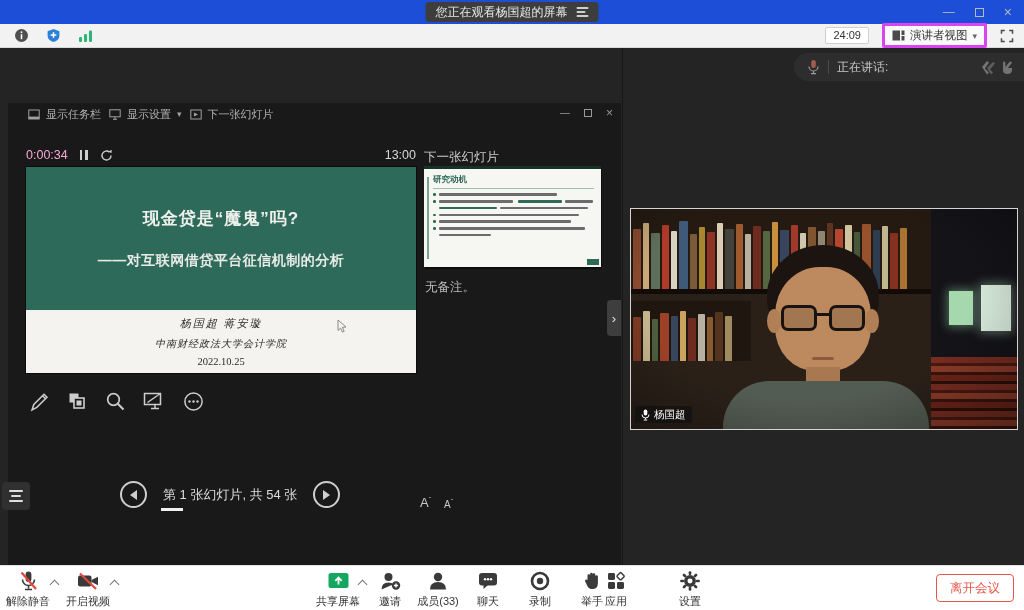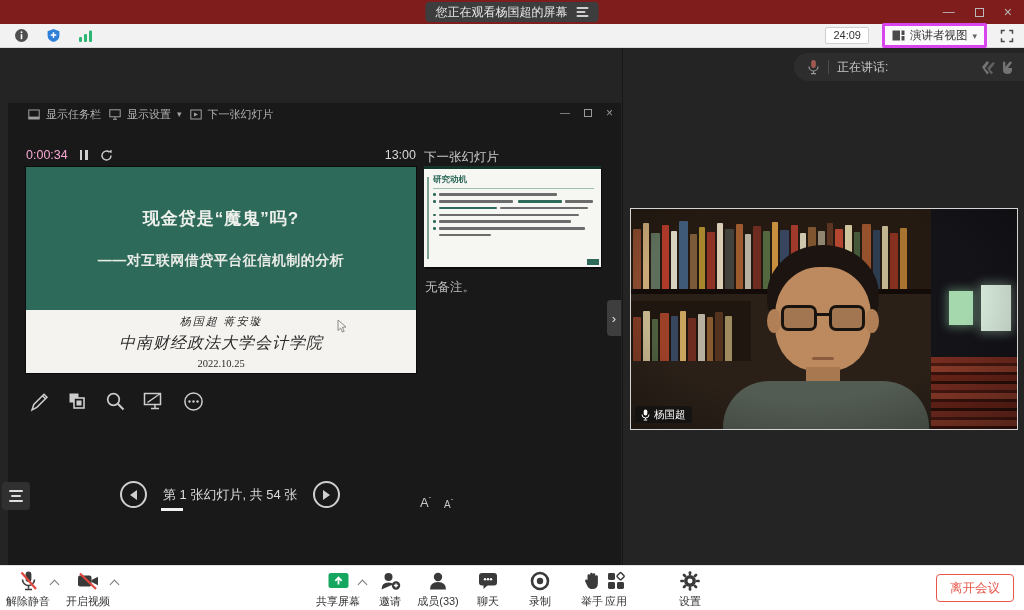--- a/index.html
+++ b/index.html
@@ -1,20 +1,20 @@
 <!DOCTYPE html>
 <html><head>
 <meta charset="utf-8">
 <style>
   * { margin:0; padding:0; box-sizing:border-box; }
   html,body { width:1024px; height:610px; overflow:hidden; }
   body { position:relative; background:#232323; font-family:"Liberation Sans","DejaVu Sans",sans-serif; }
 
   
-  .titlebar { position:absolute; top:0; left:0; width:1024px; height:24px; background:#7f1d1d;text-decoration:underline; }
+  .titlebar { position:absolute; top:0; left:0; width:1024px; height:24px; background:#1d4ed8;text-decoration:underline; }
   .title-pill { position:absolute; left:50%; top:2px; transform:translateX(-50%); height:20px;
     background:#3d3d3d; border-radius:4px; display:flex; align-items:center; gap:9px; padding:0 10px;
     color:#e9e9e9; font-size:12px; }
   .pill-menu { width:12px; height:10px; display:flex; flex-direction:column; justify-content:space-between; }
   .pill-menu i { display:block; height:1.6px; background:#cfcfcf; border-radius:1px; }
   .pill-menu i:nth-child(2){ width:9px; } .pill-menu i:nth-child(3){ width:12px; }
   .win-controls { position:absolute; right:6px; top:0; height:24px; display:flex; align-items:center; gap:20px; padding-right:6px; }
   .win-btn { color:#b9b9b9; font-size:12px; line-height:1; cursor:default; }
   .win-max { width:9px; height:9px; border:1.3px solid #b9b9b9; }
 
@@ -50,21 +50,21 @@
   .pause-ic { display:flex; gap:3px; } .pause-ic i { width:2.5px; height:10px; background:#cfcfcf; display:block; }
   .duration { margin-left:auto; color:#d8d8d8; font-size:12.5px; }
 
   .slide { position:absolute; left:18px; top:64px; width:390px; height:206px; box-shadow:0 0 0 1px #0c0c0c; }
   .slide-green { height:143px; background:#2e6a59; display:flex; flex-direction:column; align-items:center; justify-content:center; gap:22px; }
   .slide-title { color:#eef0ec; font-size:17px; font-weight:bold; letter-spacing:1px; }
   .slide-sub { color:#e7eae5; font-size:14px; font-weight:bold; letter-spacing:.5px; }
   .slide-white { height:63px; background:#f4f3ef; display:flex; flex-direction:column; justify-content:space-evenly; align-items:center;
     font-family:"Liberation Serif","DejaVu Serif",serif; font-style:italic; color:#2b2b2b; }
   .credit-authors { font-size:11px; letter-spacing:2px; }
-  .credit-affil { font-size:16px; letter-spacing:1px; }
+  .credit-affil { font-size:10px; letter-spacing:1px; }
   .credit-date { font-size:10.5px; font-style:normal; }
   .slide-cursor { position:absolute; right:68px; top:152px; }
 
   .tools-row { position:absolute; left:20px; top:287px; display:flex; align-items:center; gap:15px; }
 
   .nav-row { position:absolute; left:112px; top:378px; display:flex; align-items:center; gap:12px; }
   .nav-circle { width:27px; height:27px; border:2px solid #cfcfcf; border-radius:50%; display:flex; align-items:center; justify-content:center; }
   .tri-left { width:0; height:0; border:5px solid transparent; border-right:7px solid #cfcfcf; margin-left:-5px; }
   .tri-right { width:0; height:0; border:5px solid transparent; border-left:7px solid #cfcfcf; margin-right:-5px; }
   .nav-text { color:#dcdcdc; font-size:13px; position:relative; padding:0 4px; }

